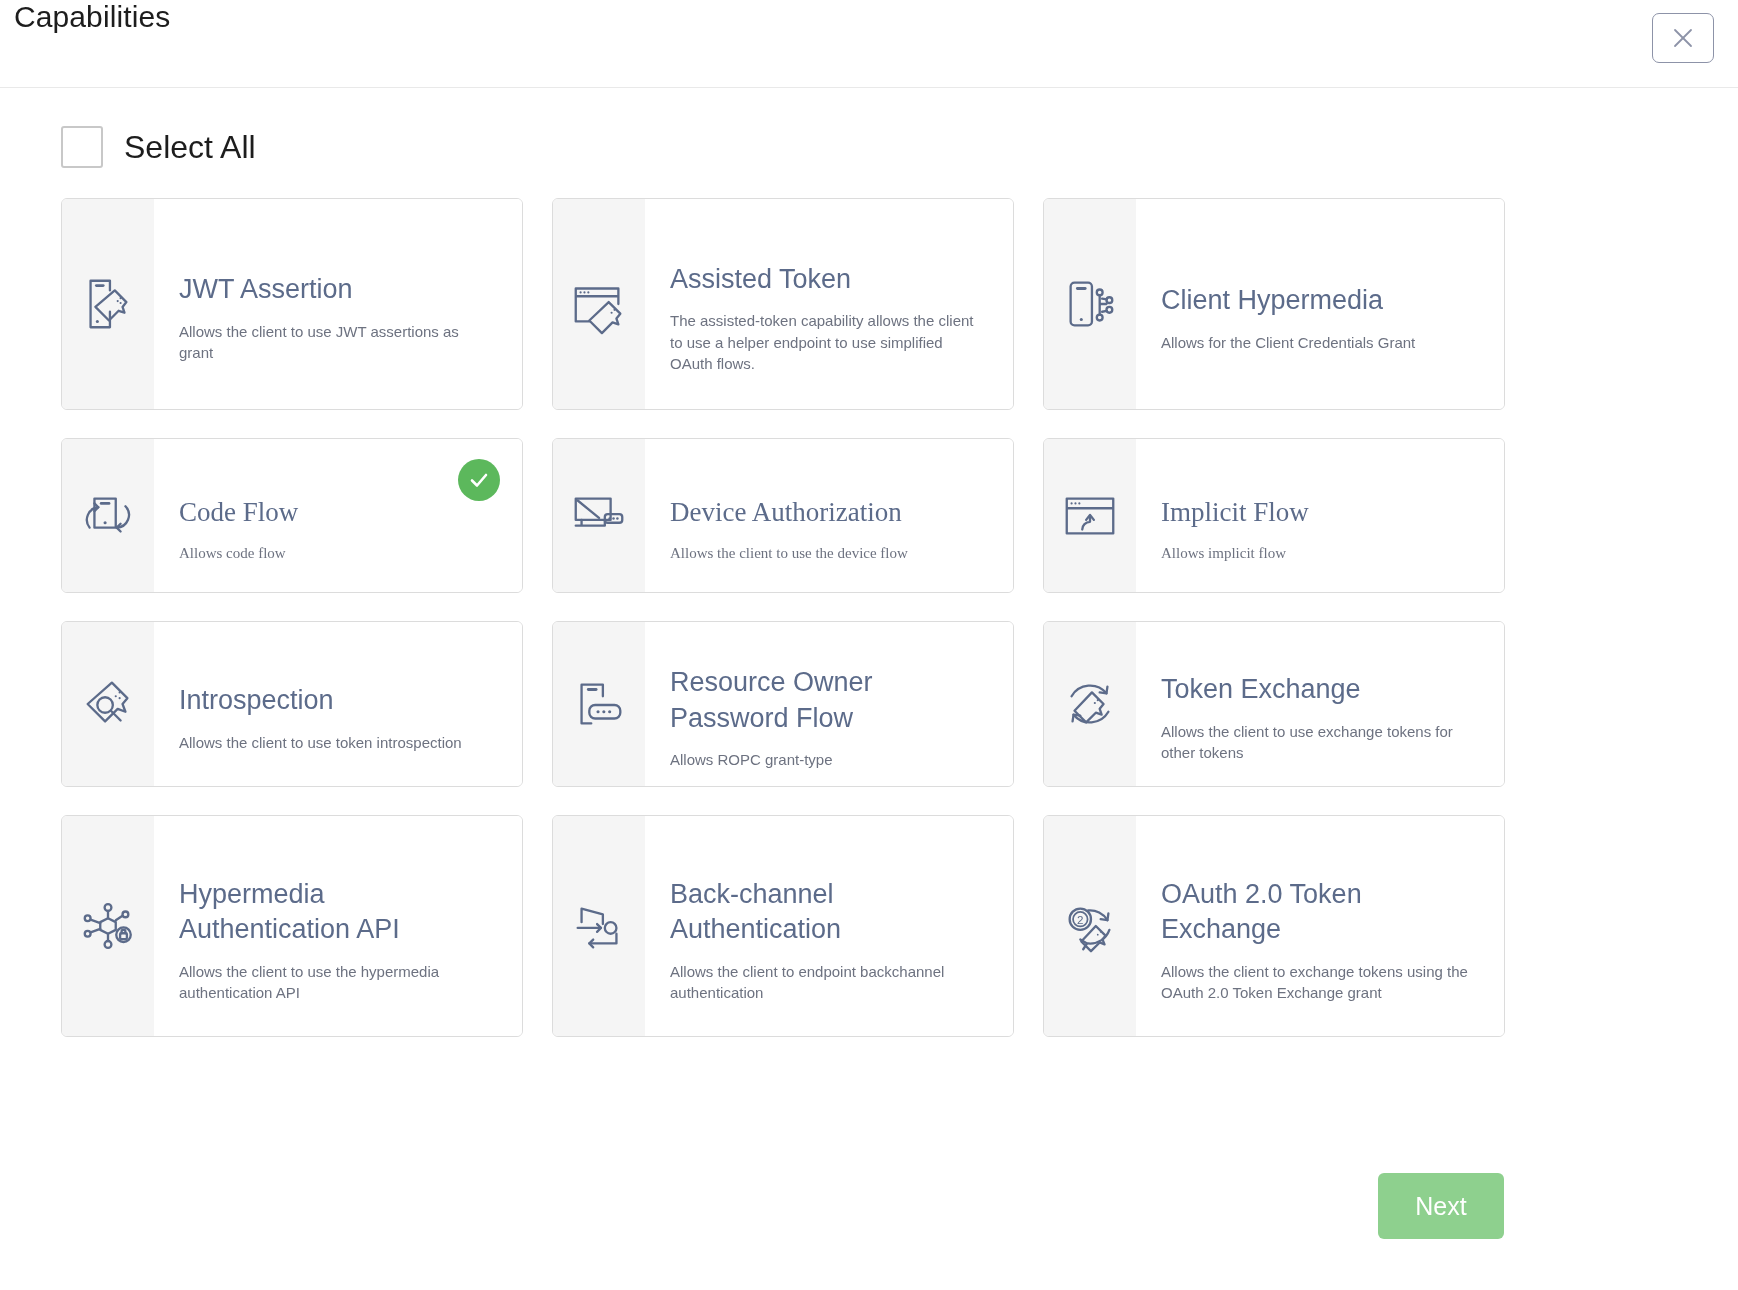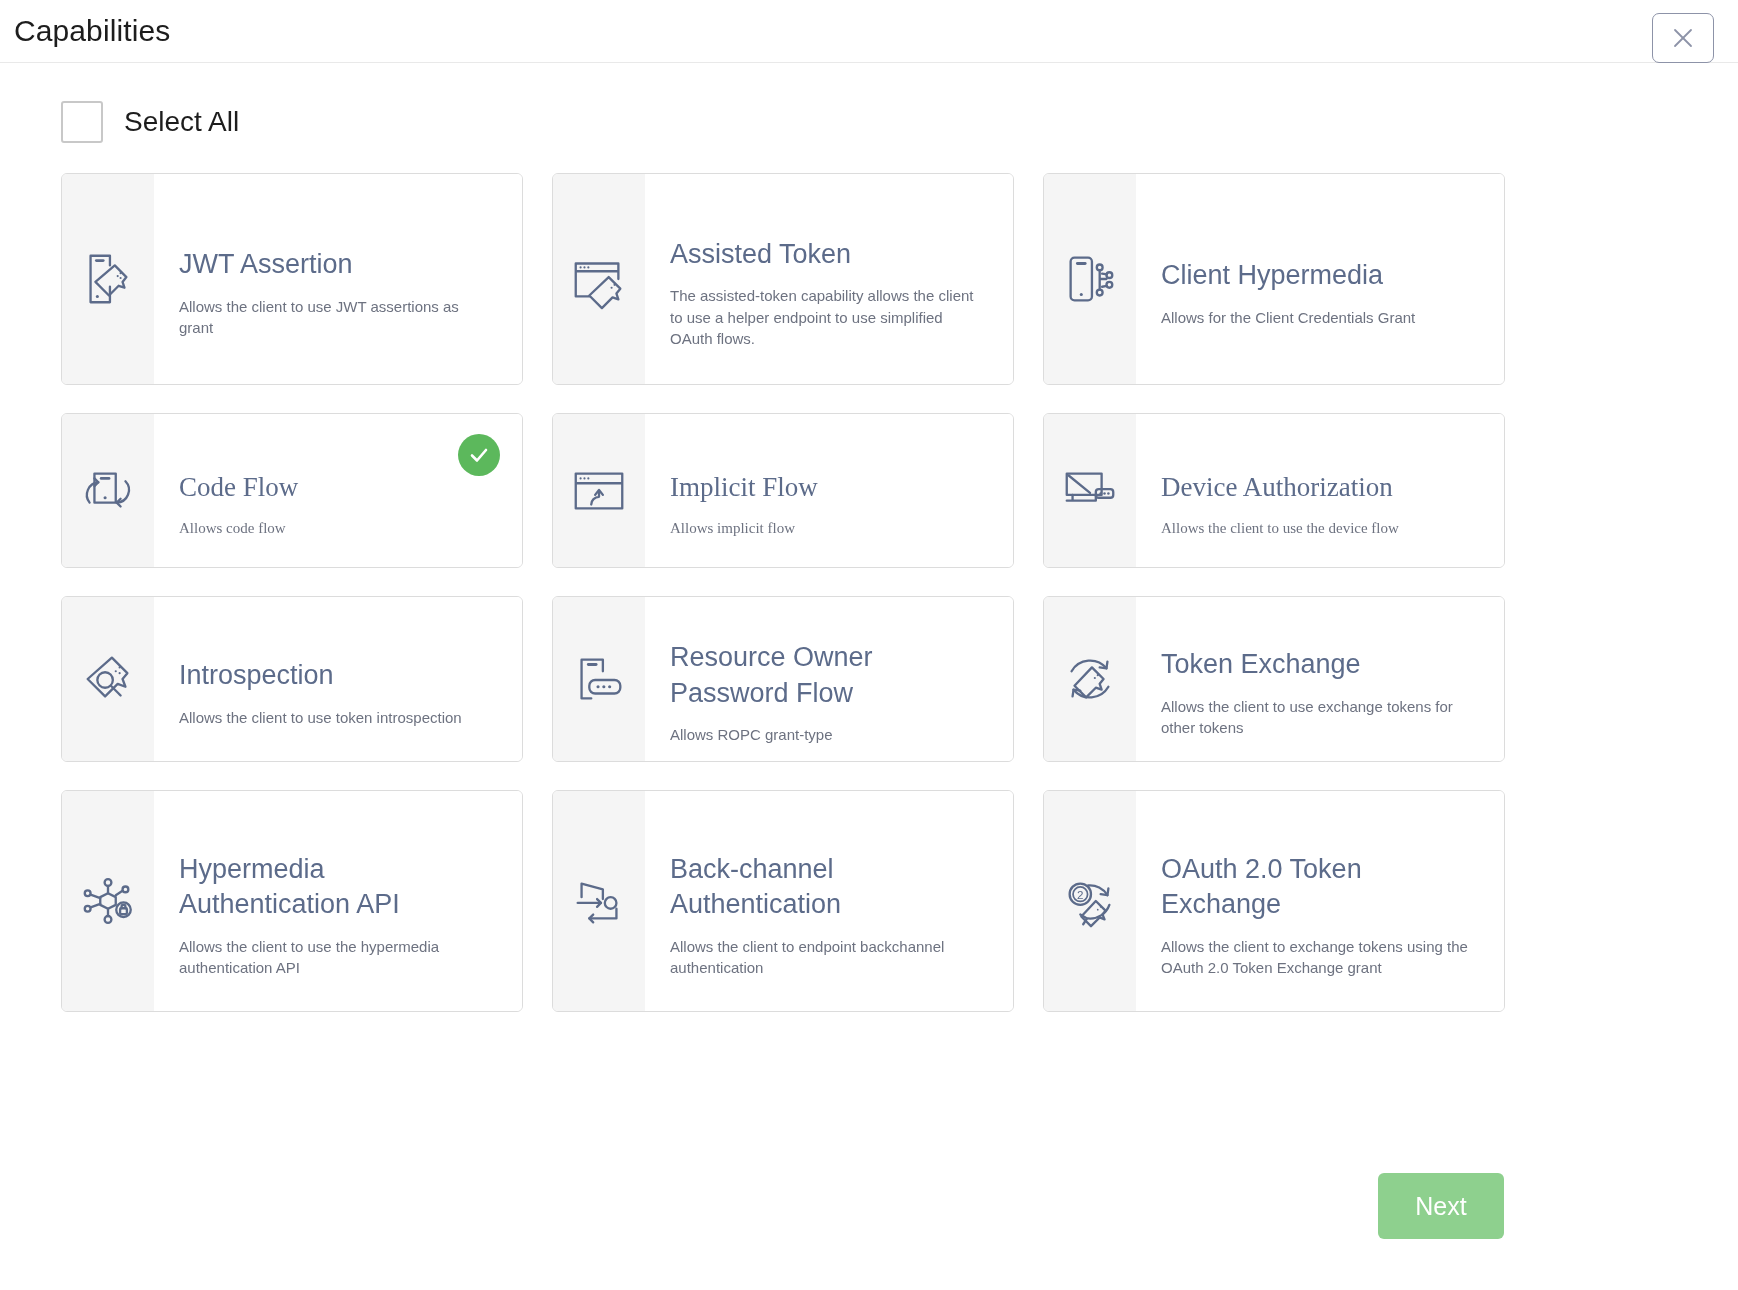--- a/index.html
+++ b/index.html
@@ -17,24 +17,24 @@
     width: 1738px;
     height: 1290px;
     background: #ffffff;
     display: flex;
     flex-direction: column;
   }
 
   
   .dialog-header {
     position: relative;
-    height: 63px;
+    height: 88px;
     border-bottom: 1px solid #e9e9e9;
     display: flex;
-    align-items: center;
+    align-items: flex-start;
     flex: 0 0 auto;
   }
 
   .dialog-title {
     margin-left: 14px;
     font-size: 30px;
     font-weight: 400;
     color: #1d1d1d;
     letter-spacing: 0.1px;
   }
@@ -74,21 +74,21 @@
     height: 42px;
     border: 2px solid #c8c8c8;
     border-radius: 3px;
     background: #ffffff;
     cursor: pointer;
     flex: 0 0 auto;
   }
 
   .select-all-label {
     margin-left: 21px;
-    font-size: 28px;
+    font-size: 32px;
     color: #1d1d1d;
     font-weight: 400;
   }
 
   
   .cards-grid {
     margin-top: 30px;
     margin-left: 61px;
     width: 1445px;
     display: grid;
@@ -308,52 +308,52 @@
               <polyline points="5,12.5 10,17.5 19,7"></polyline>
             </svg>
           </span>
         </div>
       </div>
 
       <div class="card row-2">
         <div class="card-icon-col">
           <span>
             <svg viewBox="0 0 64 64" fill="none" stroke="#5c6b8a" stroke-width="2.4" stroke-linecap="round" stroke-linejoin="round">
-              <path d="M8 14h48v10H8zM8 24v26h48V24"></path>
-              <circle cx="13" cy="19" r="1.1" fill="#5c6b8a" stroke="none"></circle>
-              <circle cx="17" cy="19" r="1.1" fill="#5c6b8a" stroke="none"></circle>
-              <circle cx="21" cy="19" r="1.1" fill="#5c6b8a" stroke="none"></circle>
-              <path d="M24 46a8 8 0 0 1 8-8v-6"></path>
-              <path d="M28 36l4-5 4 5"></path>
-            </svg>
-          </span>
-        </div>
-        <div class="card-content">
-          <div class="card-title">Implicit Flow</div>
-          <div class="card-desc">Allows implicit flow</div>
-        </div>
-      </div>
-
-      <div class="card row-2">
-        <div class="card-icon-col">
-          <span>
-            <svg viewBox="0 0 64 64" fill="none" stroke="#5c6b8a" stroke-width="2.4" stroke-linecap="round" stroke-linejoin="round">
               <path d="M8 14h36v22H8z"></path>
               <path d="M10 16l22 18"></path>
               <path d="M14 36v6M38 36v6M8 42h30"></path>
               <rect x="38" y="30" width="18" height="9" rx="3"></rect>
               <circle cx="43" cy="34.5" r="1.3" fill="#5c6b8a" stroke="none"></circle>
               <circle cx="47" cy="34.5" r="1.3" fill="#5c6b8a" stroke="none"></circle>
               <circle cx="51" cy="34.5" r="1.3" fill="#5c6b8a" stroke="none"></circle>
             </svg>
           </span>
         </div>
         <div class="card-content">
           <div class="card-title">Device Authorization</div>
           <div class="card-desc">Allows the client to use the device flow</div>
+        </div>
+      </div>
+
+      <div class="card row-2">
+        <div class="card-icon-col">
+          <span>
+            <svg viewBox="0 0 64 64" fill="none" stroke="#5c6b8a" stroke-width="2.4" stroke-linecap="round" stroke-linejoin="round">
+              <path d="M8 14h48v10H8zM8 24v26h48V24"></path>
+              <circle cx="13" cy="19" r="1.1" fill="#5c6b8a" stroke="none"></circle>
+              <circle cx="17" cy="19" r="1.1" fill="#5c6b8a" stroke="none"></circle>
+              <circle cx="21" cy="19" r="1.1" fill="#5c6b8a" stroke="none"></circle>
+              <path d="M24 46a8 8 0 0 1 8-8v-6"></path>
+              <path d="M28 36l4-5 4 5"></path>
+            </svg>
+          </span>
+        </div>
+        <div class="card-content">
+          <div class="card-title">Implicit Flow</div>
+          <div class="card-desc">Allows implicit flow</div>
         </div>
       </div>
 
       <div class="card row-3">
         <div class="card-icon-col">
           <span>
             <svg viewBox="0 0 64 64" fill="none" stroke="#5c6b8a" stroke-width="2.4" stroke-linecap="round" stroke-linejoin="round">
               <path d="M36 10l16 16-5 6 3 8-8-3-13 13-18-18z"></path>
               <circle cx="44" cy="20" r="1.1" fill="#5c6b8a" stroke="none"></circle>
               <circle cx="40" cy="24" r="1.1" fill="#5c6b8a" stroke="none"></circle>

